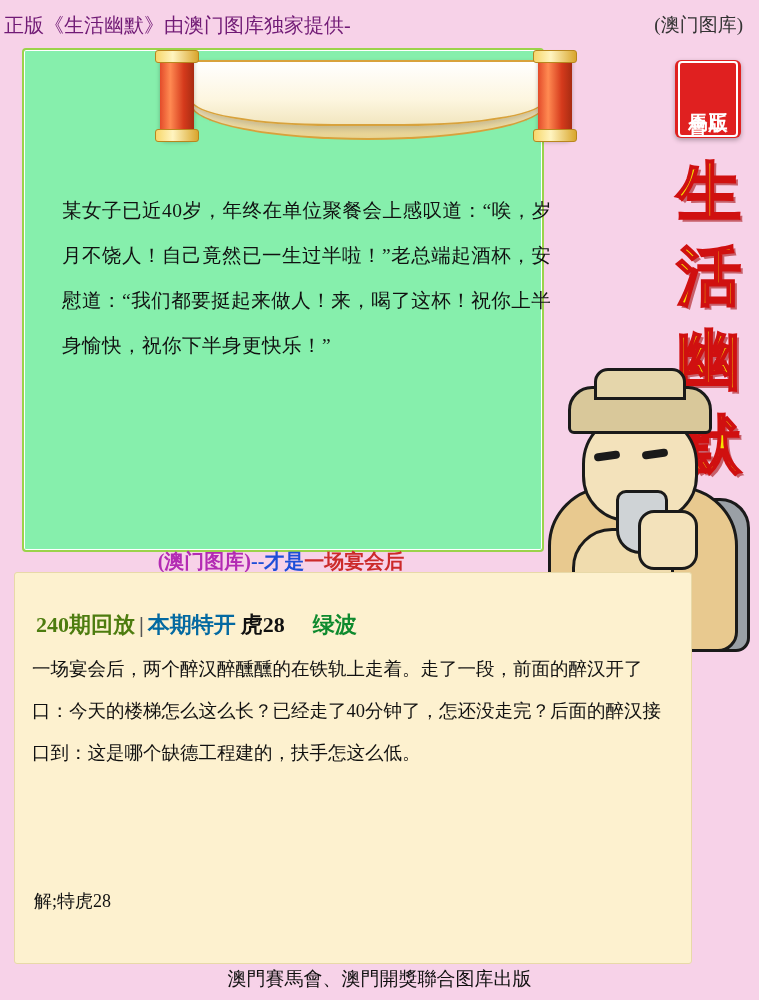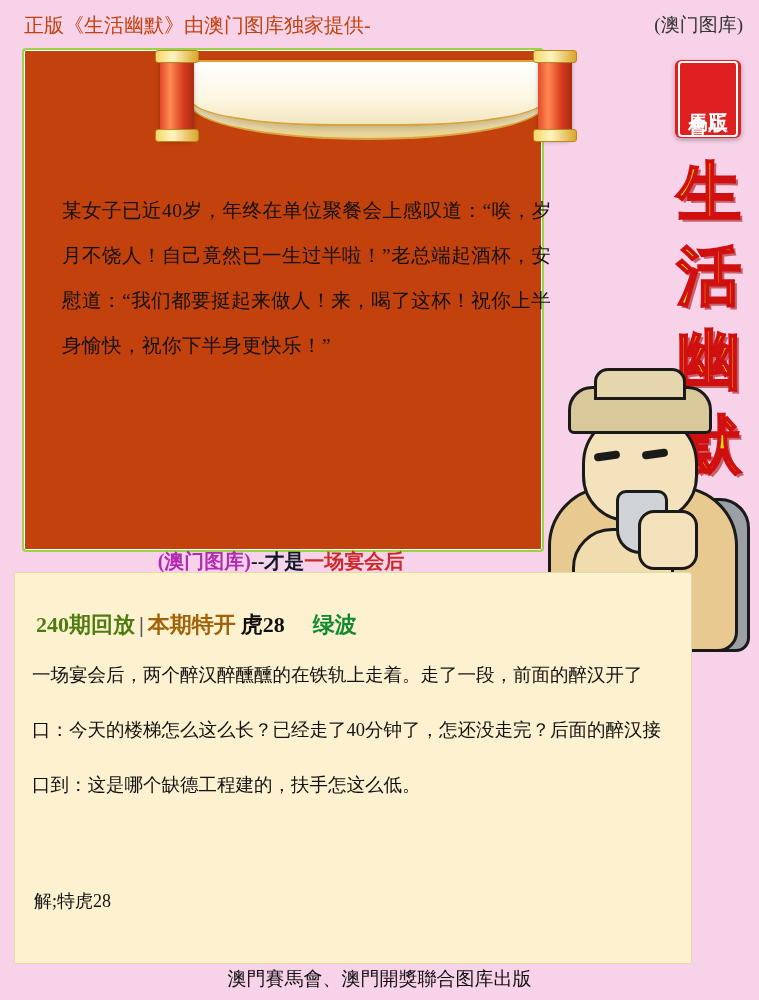--- a/index.html
+++ b/index.html
@@ -16,40 +16,40 @@
   }
 
   
   .top-bar {
     position: absolute;
     top: 10px; left: 0; width: 759px;
     height: 30px;
   }
   .top-left {
     position: absolute;
-    left: 24px; top: 2px;
+    left: 4px; top: 2px;
     font-size: 20px;
-    color: #c2410c;
+    color: #701a75;
     white-space: nowrap;
     font-family: "Liberation Serif", serif;
   }
   .top-right {
     position: absolute;
     right: 16px; top: 2px;
     font-size: 19px;
     color: #333;
     white-space: nowrap;
   }
 
   
   .panel-joke {
     position: absolute;
     left: 22px; top: 48px;
     width: 518px; height: 500px;
-    background: #c2410c;
+    background: #86efac;
     border: 2px solid #9bd34a;
     border-radius: 4px;
     box-shadow: 0 0 0 1px #fff inset;
   }
 
   
   .banner {
     position: absolute;
     left: 160px; top: 52px;
     width: 412px; height: 84px;
@@ -121,21 +121,21 @@
   .subtitle {
     position: absolute;
     left: 22px; top: 548px;
     width: 518px;
     text-align: center;
     font-size: 20px;
     font-weight: bold;
     white-space: nowrap;
   }
   .subtitle .part1 { color: #b32bb3; }
-  .subtitle .part2 { color: #0f172a; }
+  .subtitle .part2 { color: #1d4ed8; }
   .subtitle .part3 { color: #cc2a2a; }
 
   
   .seal {
     position: absolute;
     right: 18px; top: 60px;
     width: 66px; height: 78px;
     background: #e02020;
     border-radius: 6px;
     box-shadow: 0 2px 5px rgba(0,0,0,.3);
@@ -272,30 +272,30 @@
   }
   .bottom-head {
     position: absolute;
     left: 36px; top: 610px;
     font-size: 22px;
     font-weight: bold;
     white-space: nowrap;
   }
   .bottom-head .a { color: #4d7c0f; }
   .bottom-head .sep { color: #555; margin: 0 4px; }
-  .bottom-head .b { color: #a16207; }
+  .bottom-head .b { color: #0369a1; }
   .bottom-head .c { color: #111; margin-left: 5px; }
   .bottom-head .d { color: #0e8a2e; margin-left: 28px; }
 
   .bottom-text {
     position: absolute;
     left: 32px; top: 648px;
     width: 642px;
     font-size: 18.5px;
-    line-height: 55px;
+    line-height: 42px;
     color: #111;
   }
   .answer {
     position: absolute;
     left: 34px; top: 889px;
     font-size: 18px;
     color: #111;
   }
 
   

